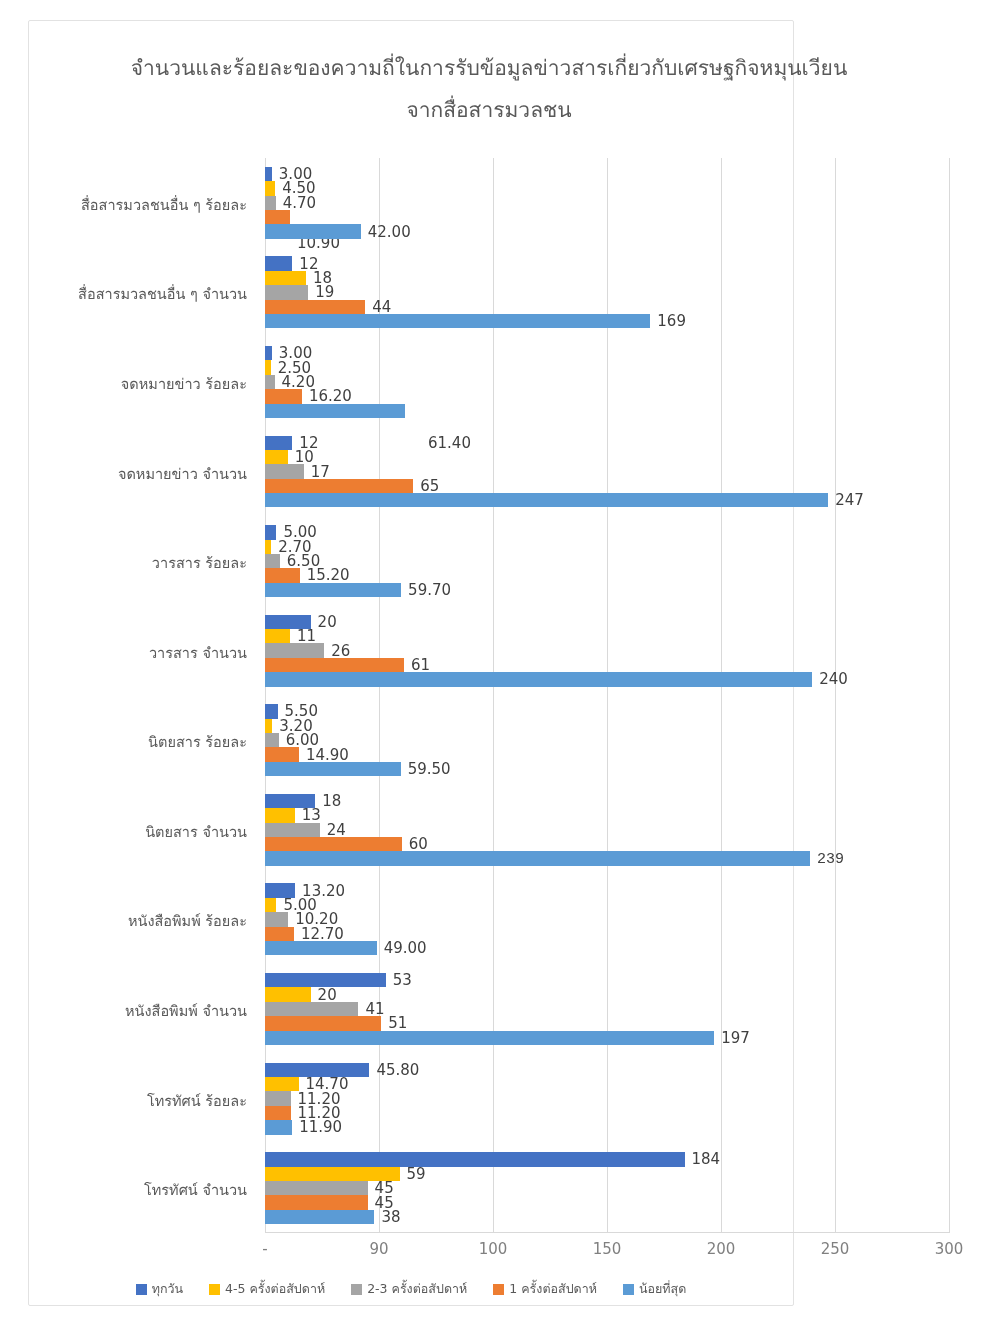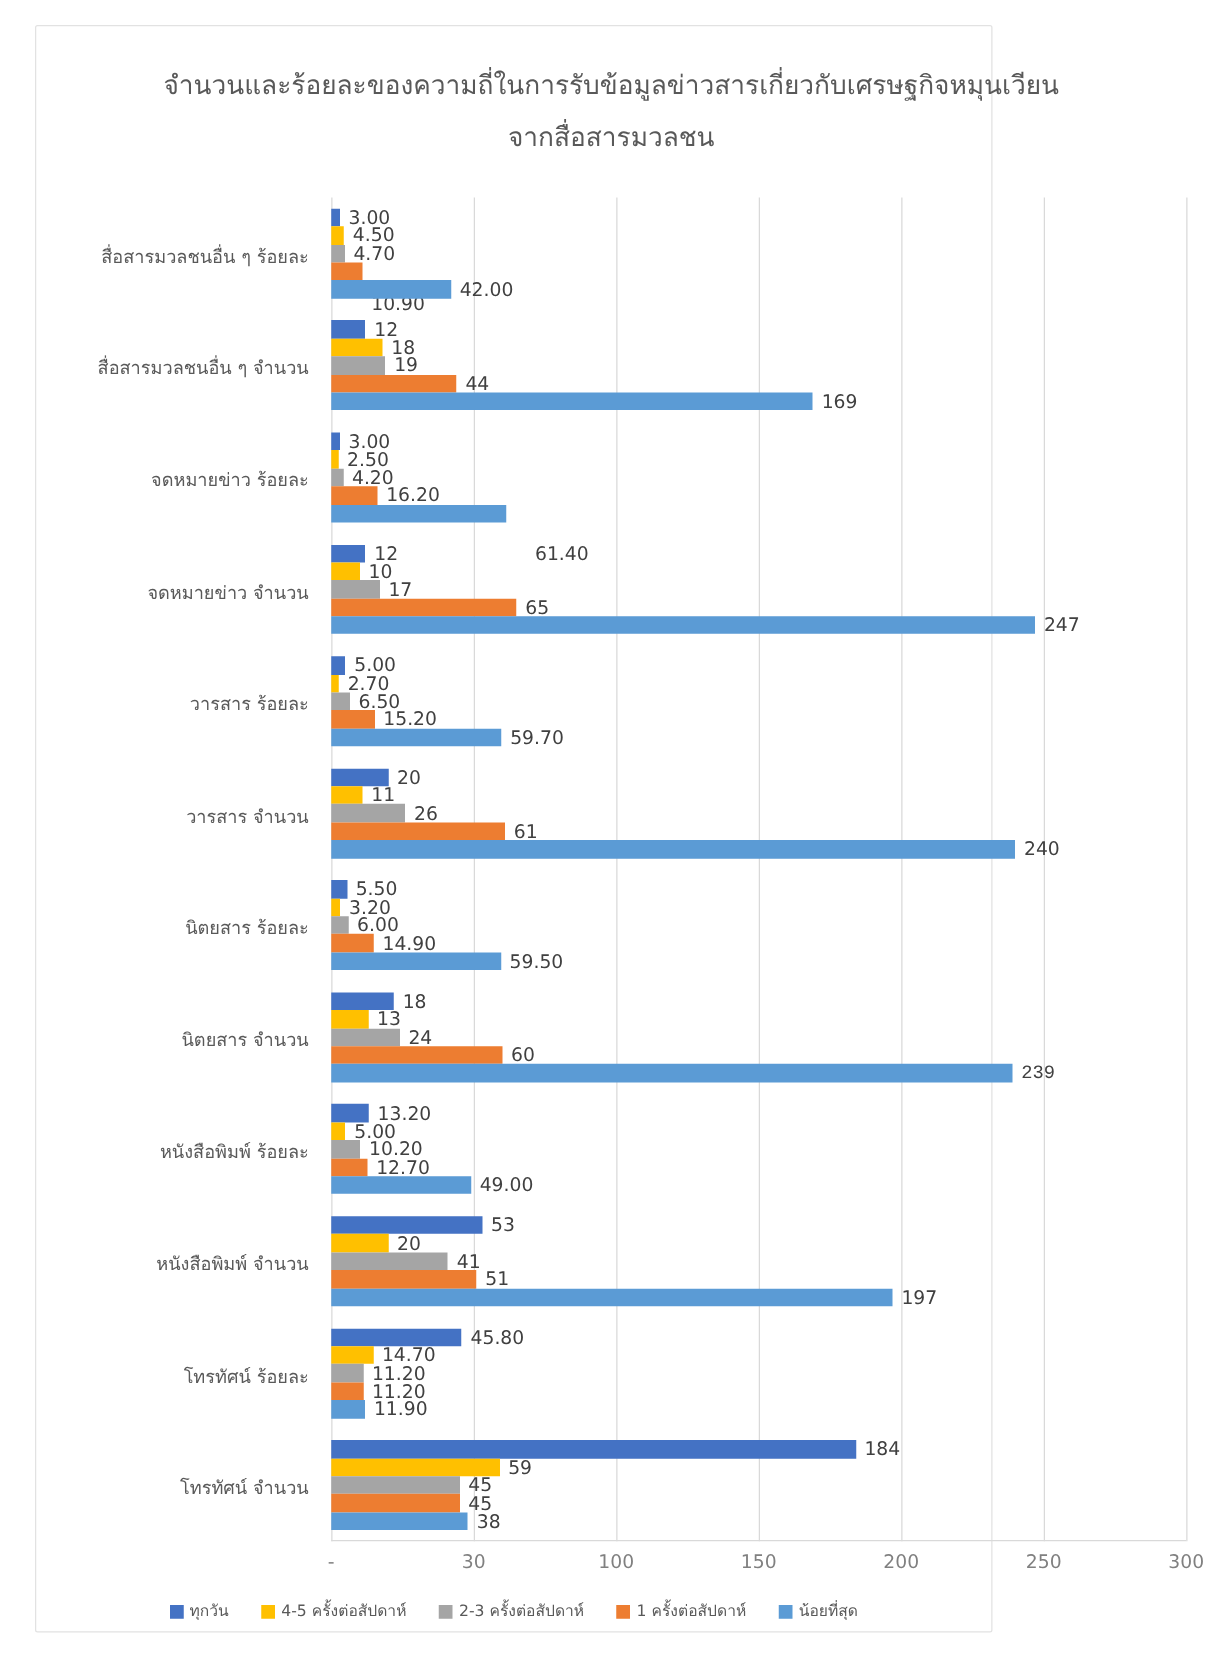--- a/index.html
+++ b/index.html
@@ -439,21 +439,21 @@
               <div class="bar-value" style="left: 102.6px;">45</div>
             </div>
             <div class="bar-row">
               <div class="bar" style="width: 109.44px; background: rgb(91, 155, 213);"></div>
               <div class="bar-value" style="left: 109.44px;">38</div>
             </div>
           </div>
         </div>
       <div id="xticks">
           <div class="tick-label" style="left: 0px;">-</div>
-          <div class="tick-label" style="left: 114px;">30</div>
+          <div class="tick-label" style="left: 114px;">90</div>
           <div class="tick-label" style="left: 228px;">100</div>
           <div class="tick-label" style="left: 342px;">150</div>
           <div class="tick-label" style="left: 456px;">200</div>
           <div class="tick-label" style="left: 570px;">250</div>
           <div class="tick-label" style="left: 684px;">300</div>
         </div>
     </div>
 
     <div class="legend" id="legend">
         <div class="legend-item">

